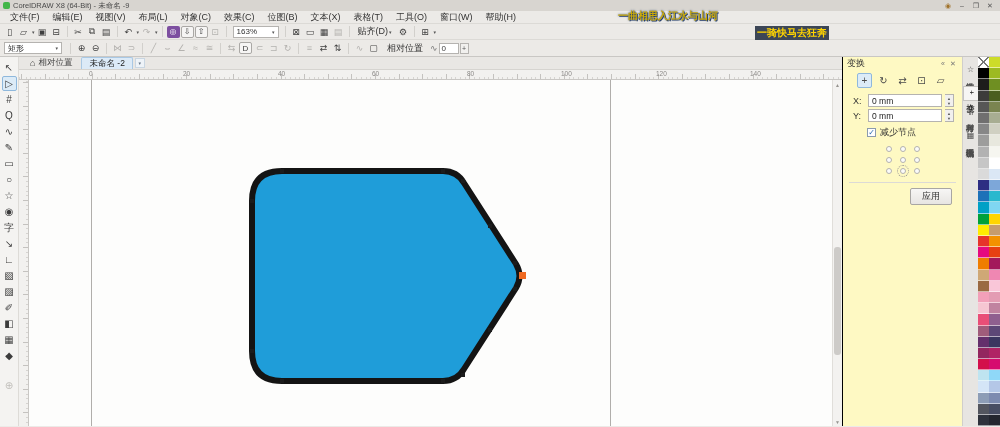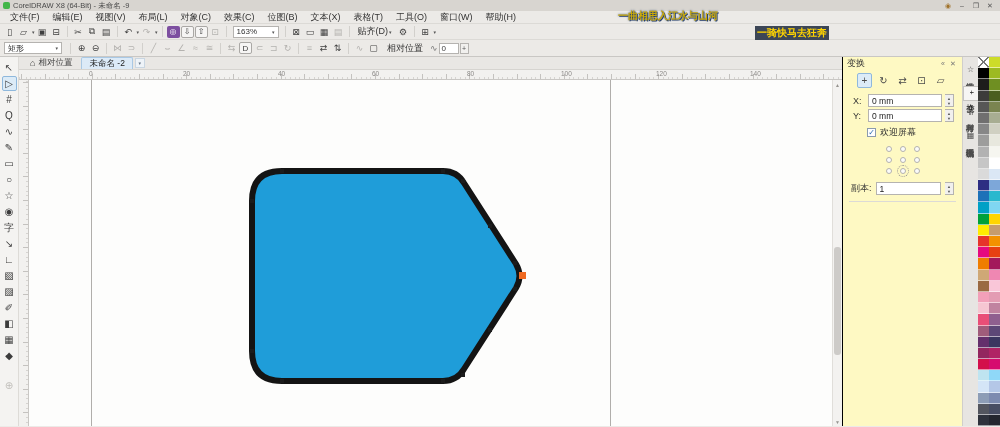--- a/index.html
+++ b/index.html
@@ -328,45 +328,40 @@
       <span class="dk-label">Y:</span>
       <span class="dk-input">0 mm</span>
       <span class="dk-spin">
           <span>▲</span>
           <span>▼</span>
         </span>
     </div>
 
     <div class="dk-check">
       <span class="chk">✓</span>
-      <span>欢迎屏幕</span>
+      <span>减少节点</span>
     </div>
 
     <div class="anchor-grid" id="anchorGrid">
         <span class="radio"></span>
         <span class="radio"></span>
         <span class="radio"></span>
         <span class="radio"></span>
         <span class="radio"></span>
         <span class="radio"></span>
         <span class="radio"></span>
         <span class="radio focus"></span>
         <span class="radio"></span>
       </div>
 
-    <div class="dk-copy">
-      <span>副本:</span>
-      <span class="dk-input">1</span>
-      <span class="dk-spin">
-          <span>▲</span>
-          <span>▼</span>
-        </span>
-    </div>
 
     <div class="dk-hr"></div>
+    <div class="dk-apply-row">
+      <button class="apply-btn">应用</button>
+    </div>
   </div>
 
   <div class="tabstrip" id="tabstrip">
       <div class="vtab">
         <span class="vic">☆</span>
         <span>插入字符</span>
       </div>
       <div class="vtab active">
         <span class="vic">+</span>
         <span>变换</span>

